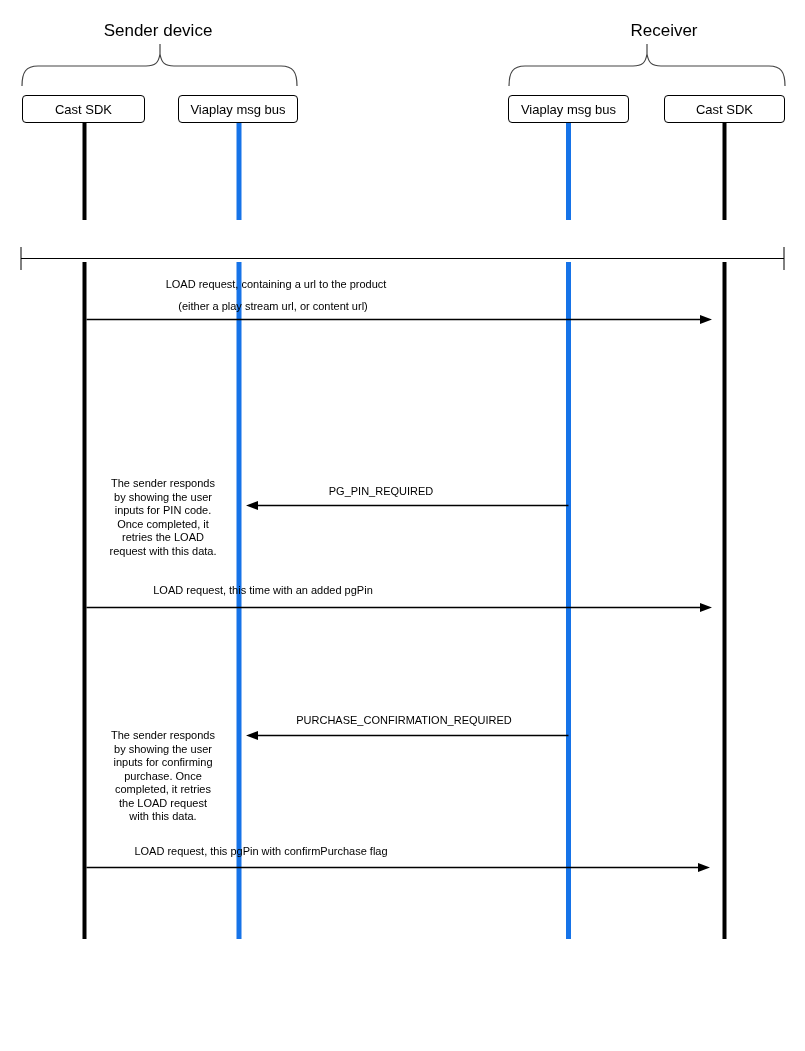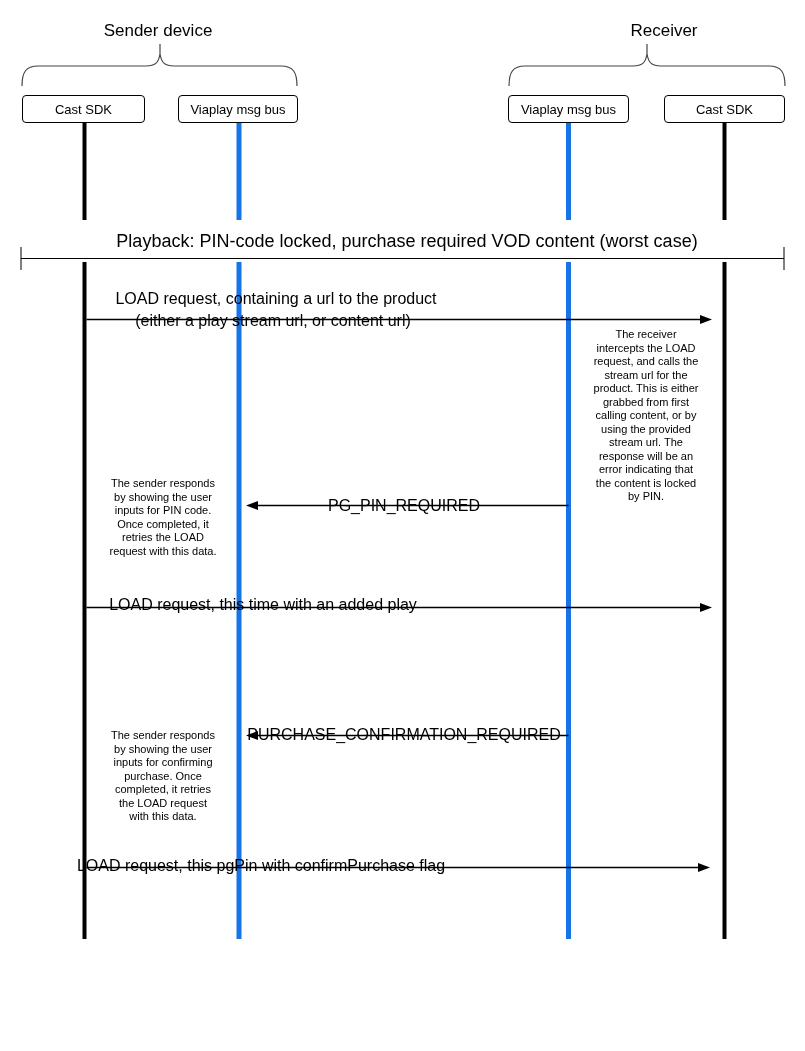--- a/index.html
+++ b/index.html
@@ -5,21 +5,21 @@
   html,body{margin:0;padding:0;background:#fff;}
   .canvas{position:relative;width:805px;height:939px;background:#ffffff;
           font-family:"Liberation Sans",sans-serif;color:#000;overflow:hidden;}
   .svg-layer{position:absolute;left:0;top:0;}
   .abs{position:absolute;}
   .group-title{font-size:17px;white-space:nowrap;transform:translateX(-50%);}
   .participant{position:absolute;height:28px;box-sizing:border-box;border:1px solid #000;
                border-radius:4px;background:#fff;display:flex;align-items:center;
                justify-content:center;font-size:13px;white-space:nowrap;}
   .section-title{font-size:18px;white-space:nowrap;transform:translateX(-50%);}
-  .msg-label{font-size:16px;white-space:nowrap;transform:translateX(-50%);margin-top:12px;}
+  .msg-label{font-size:11px;white-space:nowrap;transform:translateX(-50%);}
   .note{font-size:11px;line-height:13.5px;text-align:center;white-space:pre-line;width:130px;}
 </style>
 </head>
 <body>
 
 <div class="canvas">
 
   <svg class="svg-layer" width="805" height="1051" viewBox="0 0 805 1051">
 
     <g>
@@ -77,42 +77,28 @@
   </svg>
 
   <div class="abs group-title" style="left:158px;top:21px;">Sender device</div>
   <div class="abs group-title" style="left:664px;top:21px;">Receiver</div>
 
   <div class="participant" style="left:22px;top:95px;width:123px;">Cast SDK</div>
   <div class="participant" style="left:178px;top:95px;width:120px;">Viaplay msg bus</div>
   <div class="participant" style="left:508px;top:95px;width:121px;">Viaplay msg bus</div>
   <div class="participant" style="left:664px;top:95px;width:121px;">Cast SDK</div>
 
-  <div class="abs section-title" style="left:407px;top:231px;">Playback: PIN-code locked, purchase required VOD content (worst case)</div>
 
   <div class="abs msg-label" style="left:276px;top:278px;">LOAD request, containing a url to the product</div>
   <div class="abs msg-label" style="left:273px;top:300px;">(either a play stream url, or content url)</div>
-  <div class="abs msg-label" style="left:404px;top:485px;">PG_PIN_REQUIRED</div>
-  <div class="abs msg-label" style="left:263px;top:584px;">LOAD request, this time with an added play</div>
+  <div class="abs msg-label" style="left:381px;top:485px;">PG_PIN_REQUIRED</div>
+  <div class="abs msg-label" style="left:263px;top:584px;">LOAD request, this time with an added pgPin</div>
   <div class="abs msg-label" style="left:404px;top:714px;text-align:right;">PURCHASE_CONFIRMATION_REQUIRED</div>
   <div class="abs msg-label" style="left:261px;top:845px;">LOAD request, this pgPin with confirmPurchase flag</div>
 
-  <div class="abs note" style="left:581px;top:328px;">The receiver
-intercepts the LOAD
-request, and calls the
-stream url for the
-product. This is either
-grabbed from first
-calling content, or by
-using the provided
-stream url. The
-response will be an
-error indicating that
-the content is locked
-by PIN.</div>
   <div class="abs note" style="left:98px;top:477px;">The sender responds
 by showing the user
 inputs for PIN code.
 Once completed, it
 retries the LOAD
 request with this data.</div>
   <div class="abs note" style="left:98px;top:729px;">The sender responds
 by showing the user
 inputs for confirming
 purchase. Once

